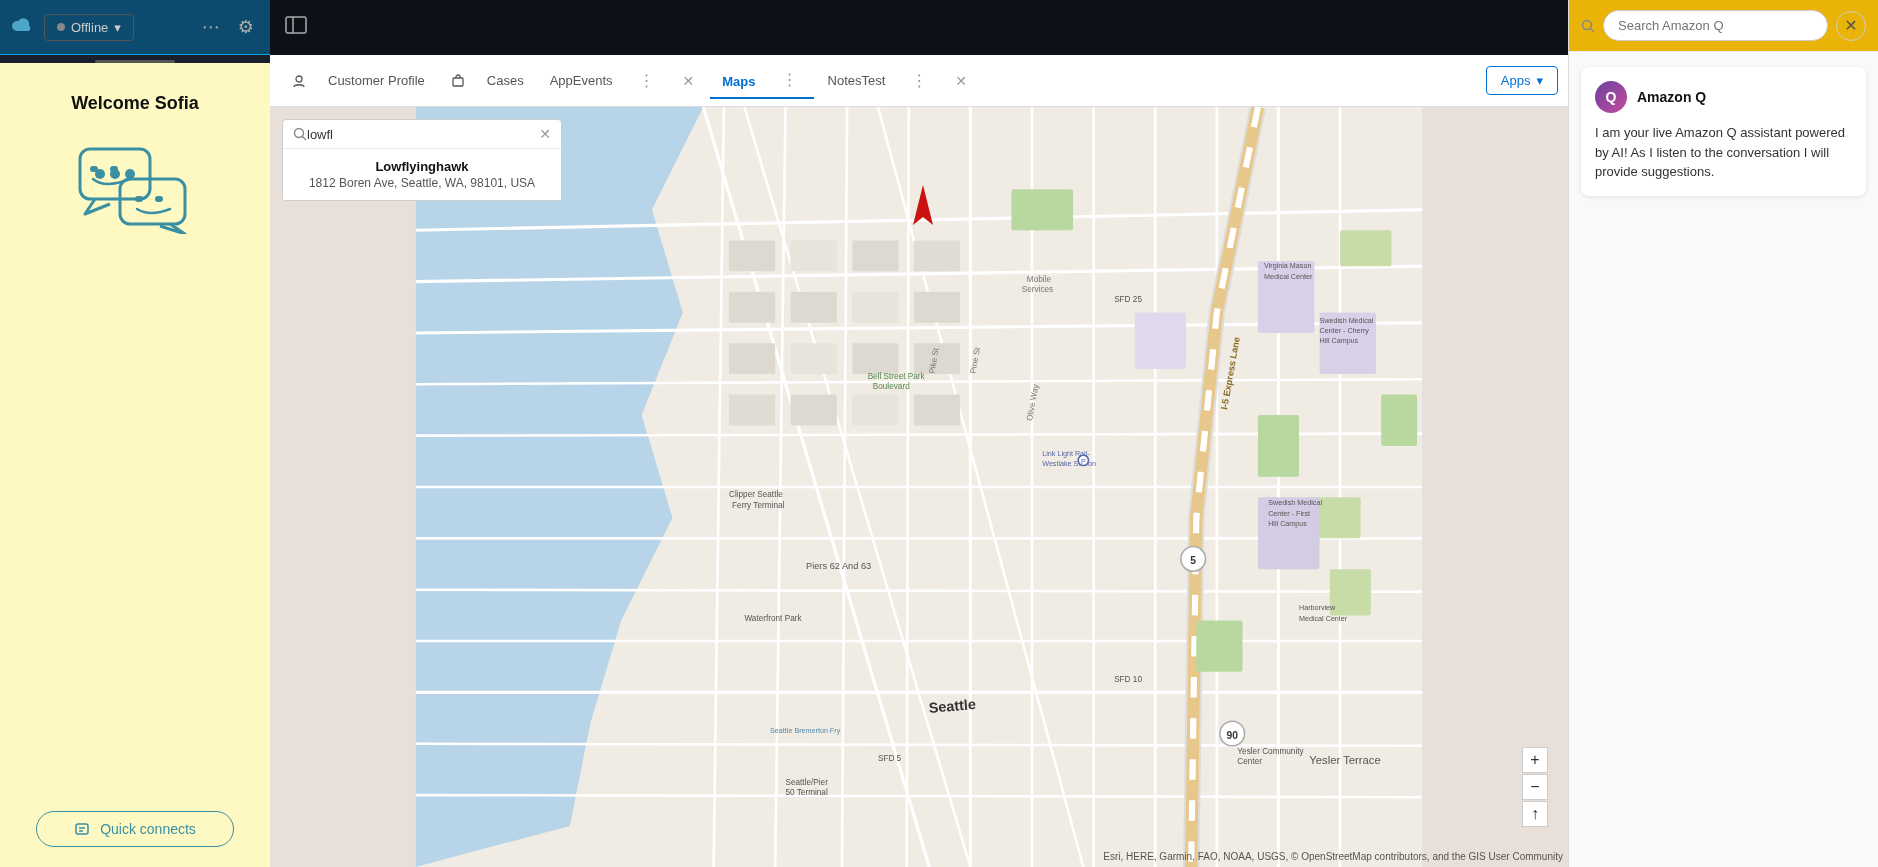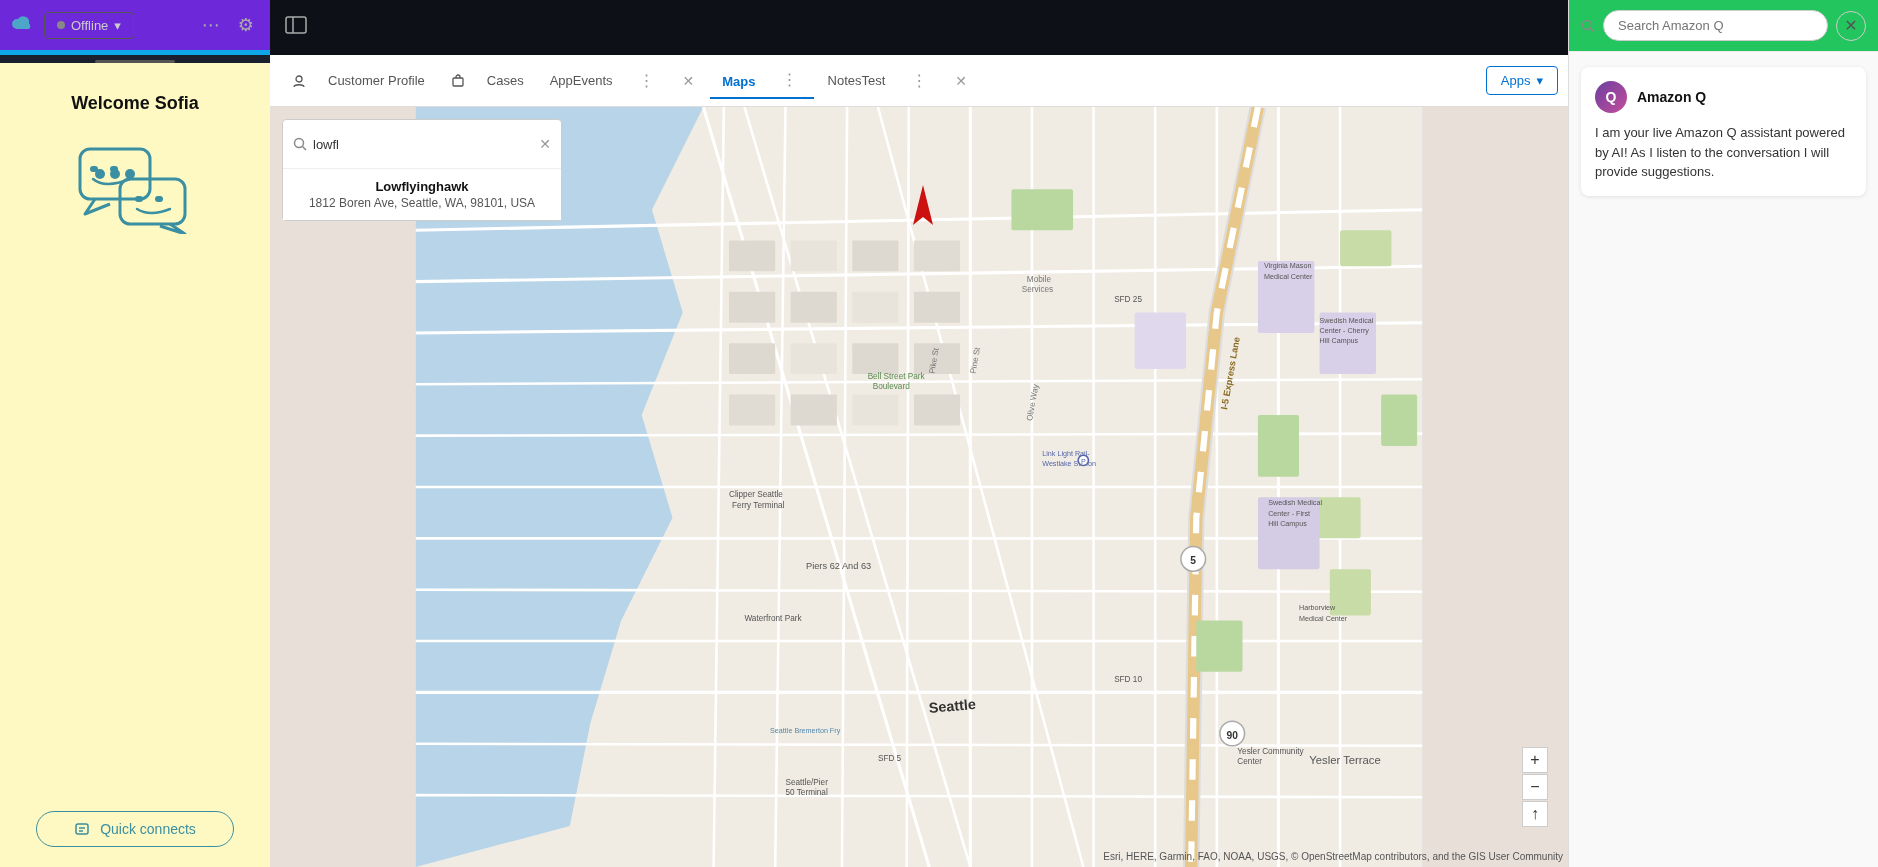--- a/index.html
+++ b/index.html
@@ -8,27 +8,27 @@
     
     .left-sidebar {
       width: 270px;
       background: #0d1117;
       display: flex;
       flex-direction: column;
       height: 867px;
       flex-shrink: 0;
     }
     .top-bar {
-      background: #6d28d9;
+      background: #0c4a6e;
       height: 55px;
       display: flex;
       align-items: center;
       padding: 0 12px;
       gap: 10px;
-      border-bottom: 5px solid #0ea5e9;
+      border-bottom: 1px solid #0ea5e9;
     }
     .cloud-icon {
       color: #4da6c8;
       font-size: 18px;
     }
     .status-btn {
       background: transparent;
       border: 1px solid #555;
       color: #ccc;
       padding: 5px 12px;
@@ -189,22 +189,21 @@
       left: 12px;
       z-index: 10;
       background: #fff;
       border: 1px solid #ccc;
       border-radius: 4px;
       width: 280px;
     }
     .map-search-input-row {
       display: flex;
       align-items: center;
-      padding: 16px 10px;
-      gap: 6px;
+      padding: 6px 10px;
     }
     .map-search-input-row input {
       border: none;
       outline: none;
       font-size: 13px;
       flex: 1;
       color: #333;
     }
     .map-search-clear {
       background: none;
@@ -284,21 +283,21 @@
       display: flex;
       flex-direction: column;
       border-left: 1px solid #ddd;
       flex-shrink: 0;
     }
     .right-panel-search-bar {
       padding: 10px 12px;
       display: flex;
       align-items: center;
       gap: 8px;
-      background: #22c55e;
+      background: #eab308;
       border-bottom: 1px solid #eee;
     }
     .right-search-input {
       flex: 1;
       border: 1.5px solid #ccc;
       border-radius: 20px;
       padding: 7px 14px;
       font-size: 13px;
       outline: none;
     }

